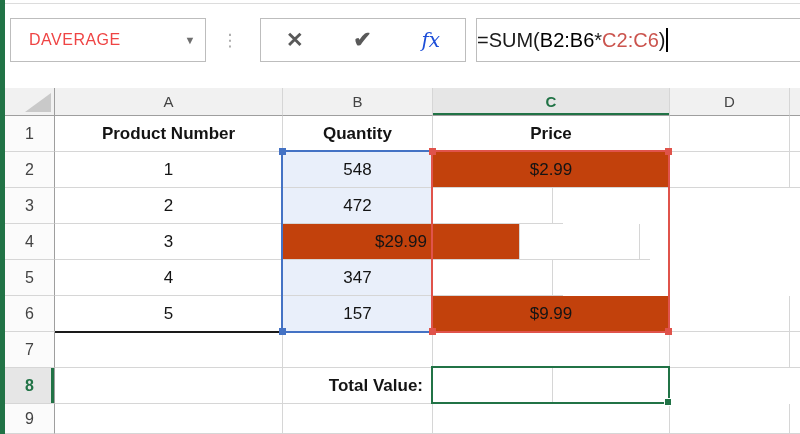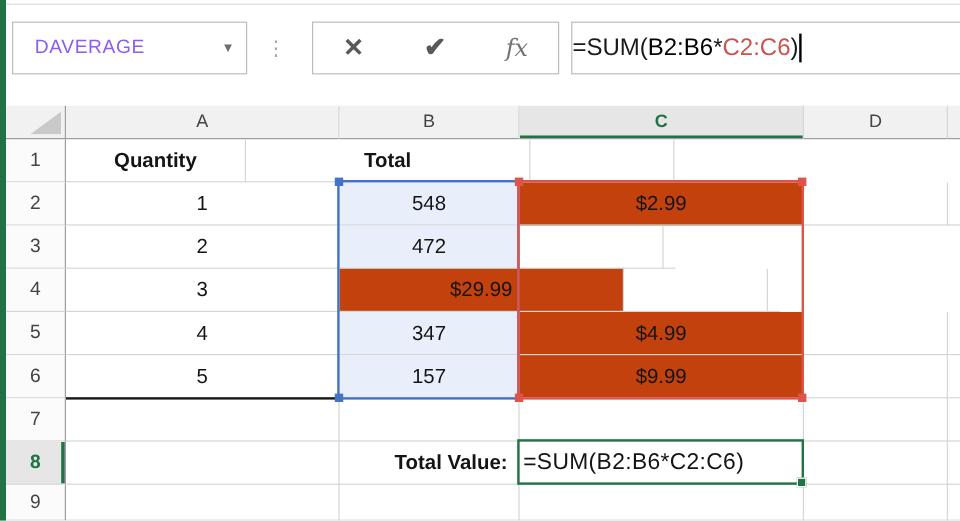--- a/index.html
+++ b/index.html
@@ -7,29 +7,29 @@
     font-family:"Liberation Sans", sans-serif; }
   body { position:relative; }
 
   
   .green-edge { position:absolute; left:0; top:0; width:5px; height:434px; background:#217346; }
   .top-line   { position:absolute; left:5px; top:3px; width:795px; height:1px; background:#dcdcdc; }
 
   
   .namebox { position:absolute; left:10px; top:18px; width:196px; height:44px;
     background:#fff; border:1px solid #bdbdbd; display:flex; align-items:center; }
-  .namebox-text { flex:1; padding-left:18px; font-size:16px; color:#8b5cf6; letter-spacing:0.5px; }
+  .namebox-text { flex:1; padding-left:18px; font-size:16px; color:#ef4444; letter-spacing:0.5px; }
   .namebox-arrow { width:30px; text-align:center; color:#6e6e6e; font-size:11px; }
   .dots-sep { position:absolute; left:222px; top:18px; width:16px; height:44px;
     display:flex; align-items:center; justify-content:center; color:#a6a6a6; font-size:17px; letter-spacing:0; }
   .fxbox { position:absolute; left:260px; top:18px; width:206px; height:44px;
     background:#fff; border:1px solid #bdbdbd; display:flex; align-items:center; justify-content:space-around; }
   .btn-cancel { color:#595959; font-size:21px; font-weight:bold; cursor:default; }
   .btn-enter  { color:#595959; font-size:22px; font-weight:bold; }
-  .btn-fx     { color:#737373; font-size:20px; font-style:italic; font-family:"DejaVu Serif", serif; }
+  .btn-fx     { color:#1d4ed8; font-size:20px; font-style:italic; font-family:"DejaVu Serif", serif; }
   .formulabox { position:absolute; left:476px; top:18px; width:392px; height:44px;
     background:#fff; border:1px solid #bdbdbd; border-right:none;
     display:flex; align-items:center; padding-left:0; font-size:20px; white-space:nowrap; }
   .f-black { color:#1a1a1a; }
   .f-blue  { color:#000000; }
   .f-red   { color:#cb544e; }
   .caret { display:inline-block; width:2px; height:24px; background:#000; margin-left:1px; vertical-align:middle; }
 
   
   .sheet { position:absolute; left:5px; top:88px; width:795px; height:346px; overflow:hidden; }
@@ -103,22 +103,23 @@
     </div>
     <div class="hdr hA">A</div>
     <div class="hdr hB">B</div>
     <div class="hdr hC sel">C</div>
     <div class="hdr hD">D</div>
     <div class="hdr hE"></div>
   </div>
 
   <div class="row">
     <div class="rh">1</div>
+    <div class="cell ca bold">Product Number</div>
     <div class="cell cb bold">Quantity</div>
-    <div class="cell cc bold">Total</div>
+    <div class="cell cc bold">Price</div>
     <div class="cell cd"></div>
     <div class="cell ce"></div>
   </div>
 
   <div class="row">
     <div class="rh">2</div>
     <div class="cell ca">1</div>
     <div class="cell cb tint-blue">548</div>
     <div class="cell cc tint-red">$2.99</div>
     <div class="cell cd"></div>
@@ -138,21 +139,20 @@
     <div class="cell ca">3</div>
     <div class="cell cc tint-red">$29.99</div>
     <div class="cell cd"></div>
     <div class="cell ce"></div>
   </div>
 
   <div class="row">
     <div class="rh">5</div>
     <div class="cell ca">4</div>
     <div class="cell cb tint-blue">347</div>
-    <div class="cell cc tint-red">$4.99</div>
     <div class="cell cd"></div>
     <div class="cell ce"></div>
   </div>
 
   <div class="row">
     <div class="rh">6</div>
     <div class="cell ca">5</div>
     <div class="cell cb tint-blue">157</div>
     <div class="cell cc tint-red">$9.99</div>
     <div class="cell cd"></div>
@@ -165,21 +165,20 @@
     <div class="cell cb"></div>
     <div class="cell cc"></div>
     <div class="cell cd"></div>
     <div class="cell ce"></div>
   </div>
 
   <div class="row">
     <div class="rh sel">8</div>
     <div class="cell ca"></div>
     <div class="cell cb bold right">Total Value:</div>
-    <div class="cell cc formula-cell">=SUM(B2:B6*C2:C6)</div>
     <div class="cell cd"></div>
     <div class="cell ce"></div>
   </div>
 
   <div class="row cut">
     <div class="rh">9</div>
     <div class="cell ca"></div>
     <div class="cell cb"></div>
     <div class="cell cc"></div>
     <div class="cell cd"></div>

